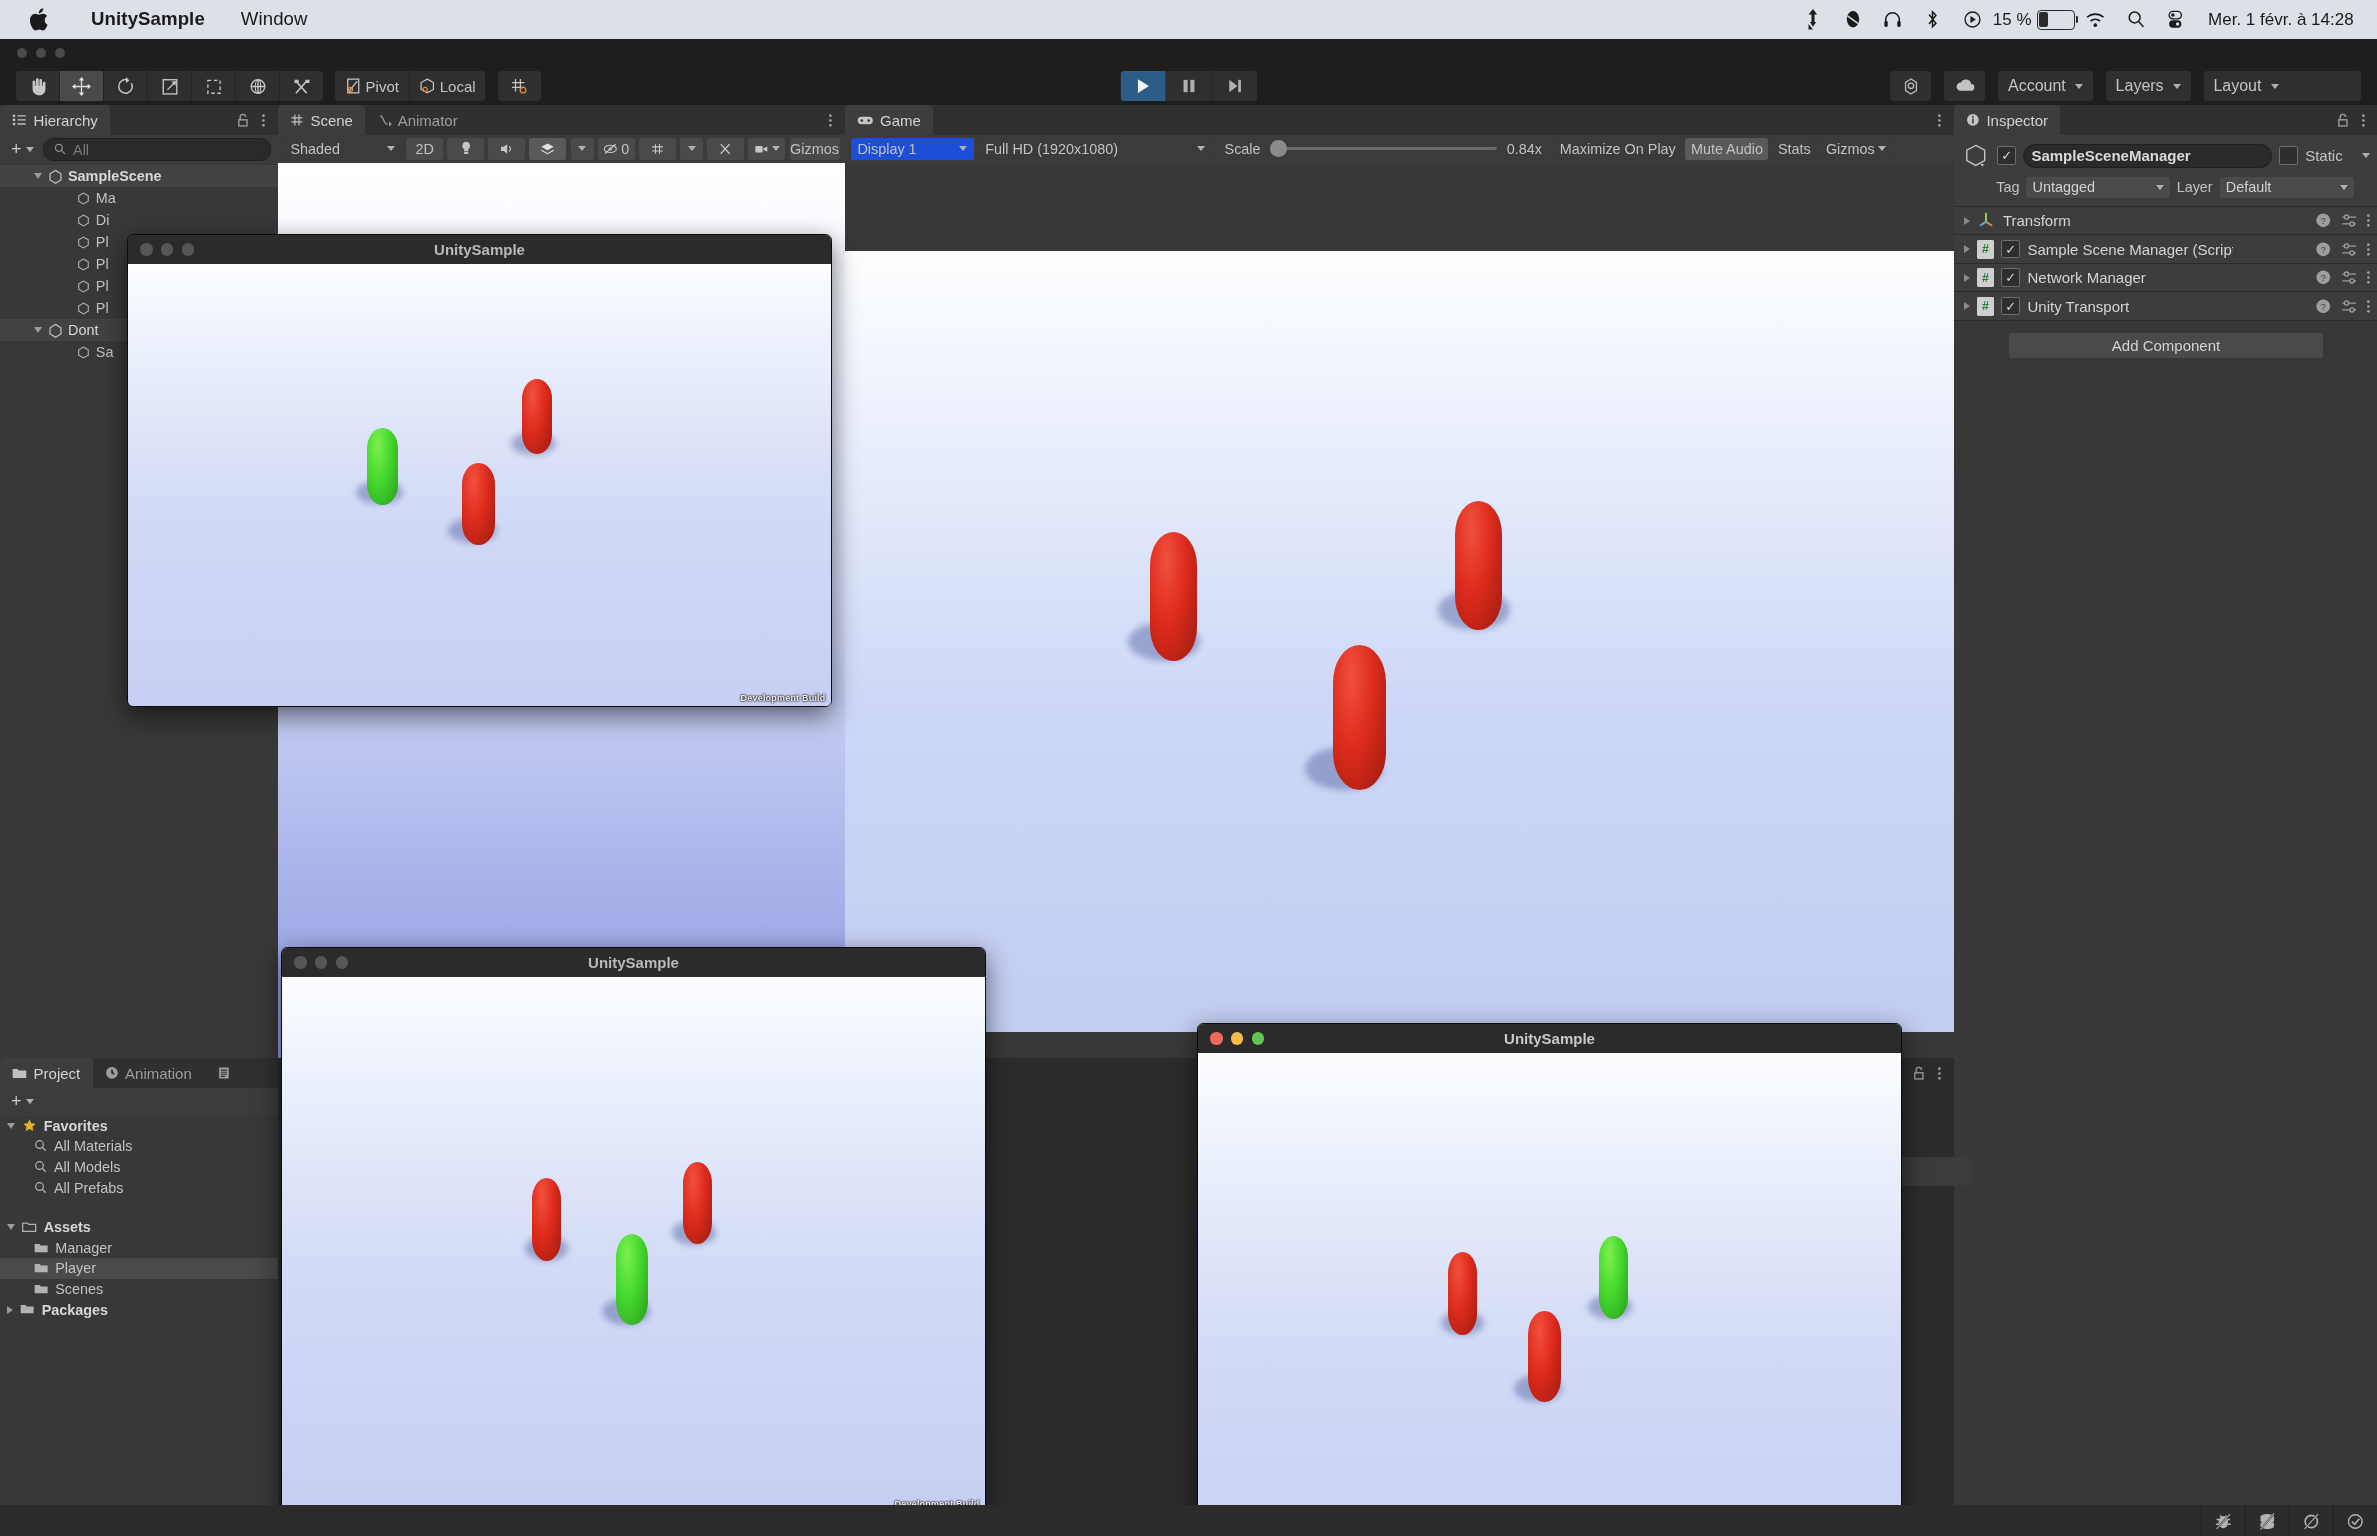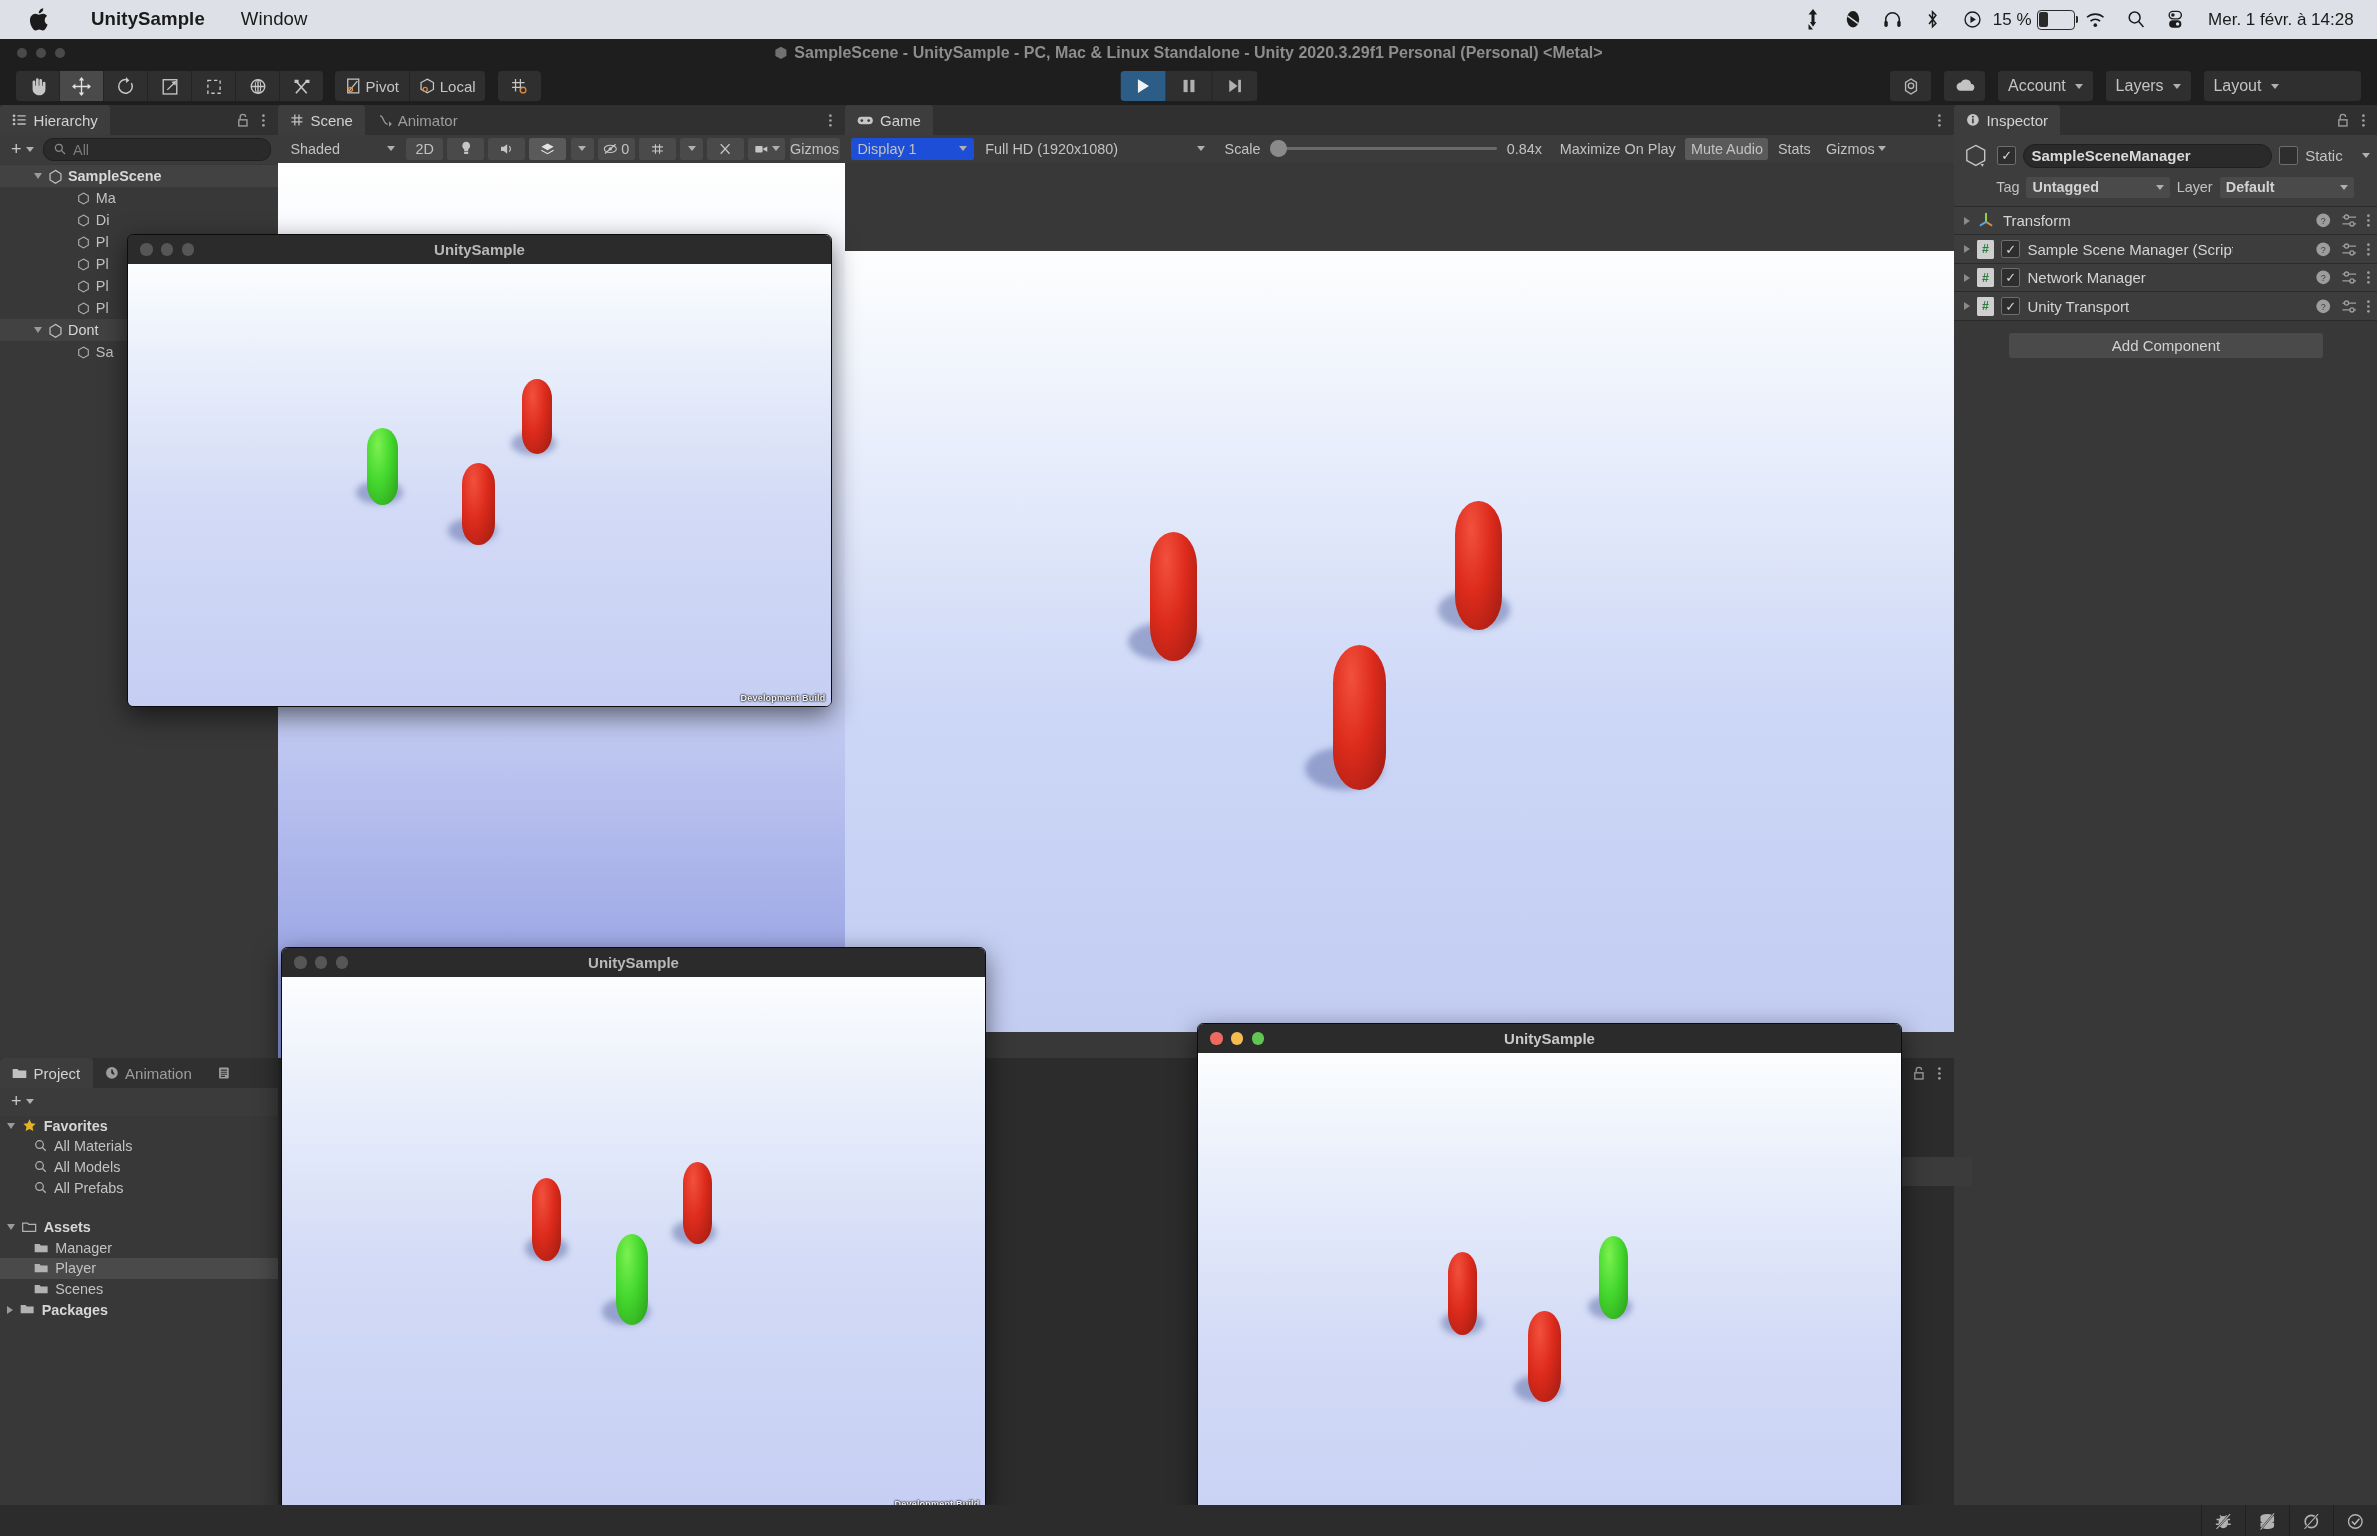--- a/index.html
+++ b/index.html
@@ -97,21 +97,21 @@
   .insp-row1{display:flex;align-items:center;gap:7.6px;}
   .cube-ico{width:27.5px;height:27.5px;flex:none;}
   .chk{width:16.5px;height:16.5px;border:1px solid #6e6e6e;background:#2e2e2e;border-radius:2.1px;
        display:flex;align-items:center;justify-content:center;color:#d8d8d8;font-size:13px;flex:none;}
   .namefield{flex:1;height:22px;background:#2a2a2a;border:0.7px solid #1f1f1f;border-radius:12px;
              display:flex;align-items:center;padding:0 6.9px;color:#d9d9d9;font-size:15px;font-weight:bold;}
   .static-lbl{color:#c2c2c2;font-size:15px;display:flex;align-items:center;gap:19px;}
   .insp-row2{display:flex;align-items:center;gap:6.9px;margin-top:7.6px;padding-left:34px;}
   .ilabel{color:#c2c2c2;font-size:14.4px;}
   .ifield{height:20.6px;background:#4a4a4a;border-radius:2.1px;display:flex;align-items:center;
-          justify-content:space-between;padding:0 6.2px;gap:9.6px;color:#d2d2d2;font-size:14.4px;font-weight:bold;}
+          justify-content:space-between;padding:0 6.2px;gap:9.6px;color:#d2d2d2;font-size:14.4px;}
   .comp{height:27.5px;background:#3d3d3d;border-bottom:0.7px solid #2b2b2b;display:flex;align-items:center;
         gap:7.6px;padding:0 6.9px;font-size:15px;color:#d4d4d4;}
   .comp-arrow{width:0;height:0;border-left:6.2px solid #8a8a8a;border-top:4.1px solid transparent;border-bottom:4.1px solid transparent;margin-left:2.8px;}
   .scriptico{width:16.5px;height:19px;background:#cfcfcf;border-radius:1.4px;color:#2a7f3e;font-size:12.4px;
              font-weight:bold;display:flex;align-items:center;justify-content:center;flex:none;}
   .comp-right{margin-left:auto;display:flex;align-items:center;gap:9px;}
   .addcomp{margin:12.4px auto 0 auto;width:74%;height:25px;background:#4a4a4a;border-radius:2.8px;
            display:flex;align-items:center;justify-content:center;color:#d2d2d2;font-size:15px;}
 
   
@@ -214,27 +214,20 @@
   </div>
 
   <div class="unity">
 
     <div class="titlebar">
       <div class="tl-lights">
         <div class="tl"></div>
         <div class="tl"></div>
         <div class="tl"></div>
       </div>
-      <div class="title-text">
-        <span class="title-icon">
-          <svg width="13.8" height="13.8" viewBox="0 0 20 20">
-              <path fill="#8d8d8d" d="M10 1 18 5.5v9L10 19 2 14.5v-9z" opacity=".75"></path>
-            </svg>
-        </span><span>SampleScene - UnitySample - PC, Mac &amp; Linux Standalone - Unity 2020.3.29f1 Personal (Personal) &lt;Metal&gt;</span>
-      </div>
     </div>
 
     <div class="toolbar">
       <div class="tgroup">
         <div class="tbtn">
           <svg width="18" height="19" viewBox="0 0 26 28">
               <path fill="#c6c6c6" d="M5 14V7a2 2 0 0 1 4 0v6h1V4a2 2 0 0 1 4 0v9h1V5a2 2 0 0 1 4 0v8h1V9a2 2 0 0 1 4 0v9c0 5-4 9-9 9s-10-4-10-9z"></path>
             </svg>
         </div>
         <div class="tbtn on">

